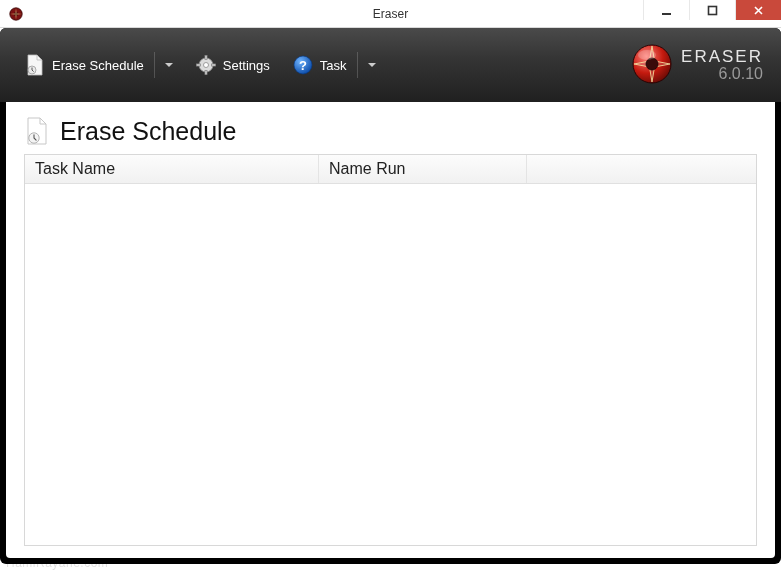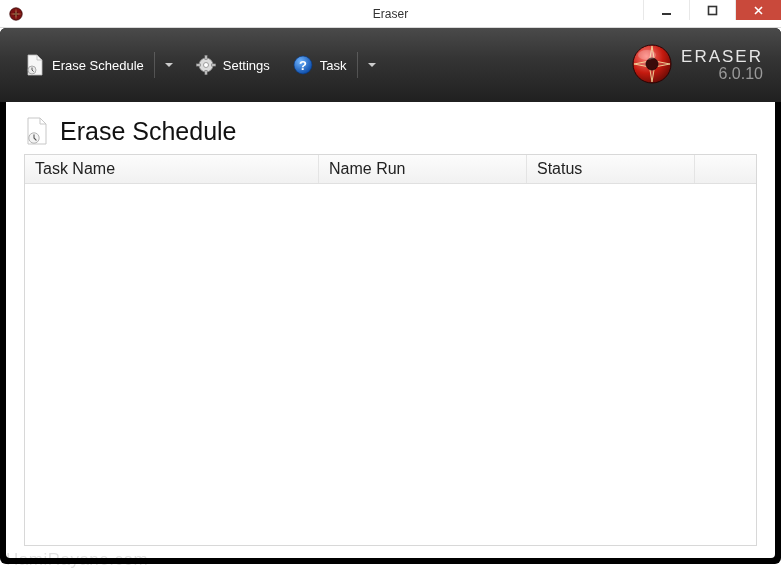--- a/index.html
+++ b/index.html
@@ -164,21 +164,21 @@
   .grid-body {
     flex: 1;
     background:#fff;
   }
 
   
   .watermark {
     position: absolute;
     left: 6px;
     bottom: 6px;
-    font-size: 17px;
+    font-size: 12px;
     color: rgba(0,0,0,0.12);
     font-family: Arial, sans-serif;
     pointer-events: none;
     letter-spacing: 0.5px;
   }
 </style>
 </head>
 <body>
 
 <div class="titlebar">
@@ -296,21 +296,20 @@
           <path d="M9 17.8 v3.2 l2.1 2.1" stroke="#555" stroke-width="1.1" fill="none" stroke-linecap="round"></path>
         </svg>
       </span>
       <h1>Erase Schedule</h1>
     </div>
 
     <div class="grid">
       <div class="grid-head">
         <div class="col task">Task Name</div>
         <div class="col next">Name Run</div>
-        <div class="col status">Status</div>
         <div class="col spacer"></div>
       </div>
       <div class="grid-body"></div>
     </div>
   </div>
 
 </div>
 
 <div class="watermark">HamiRayane.com</div>
 

